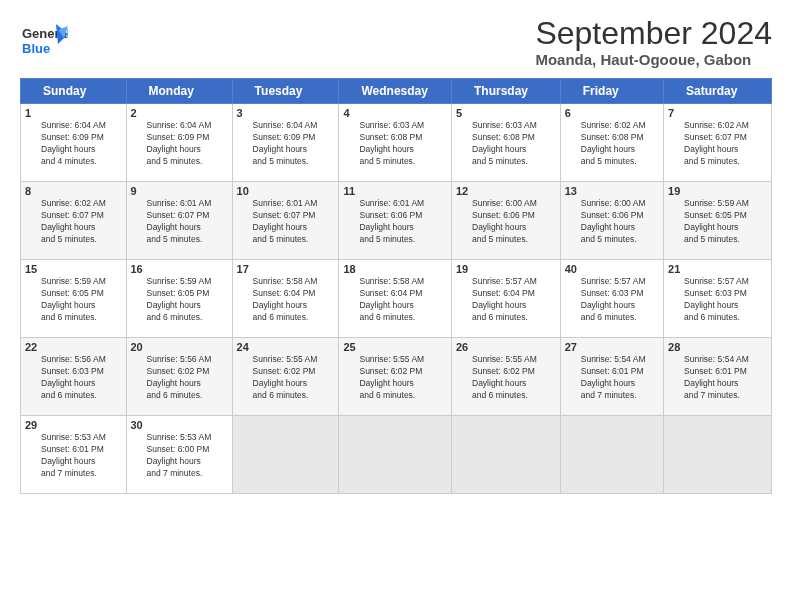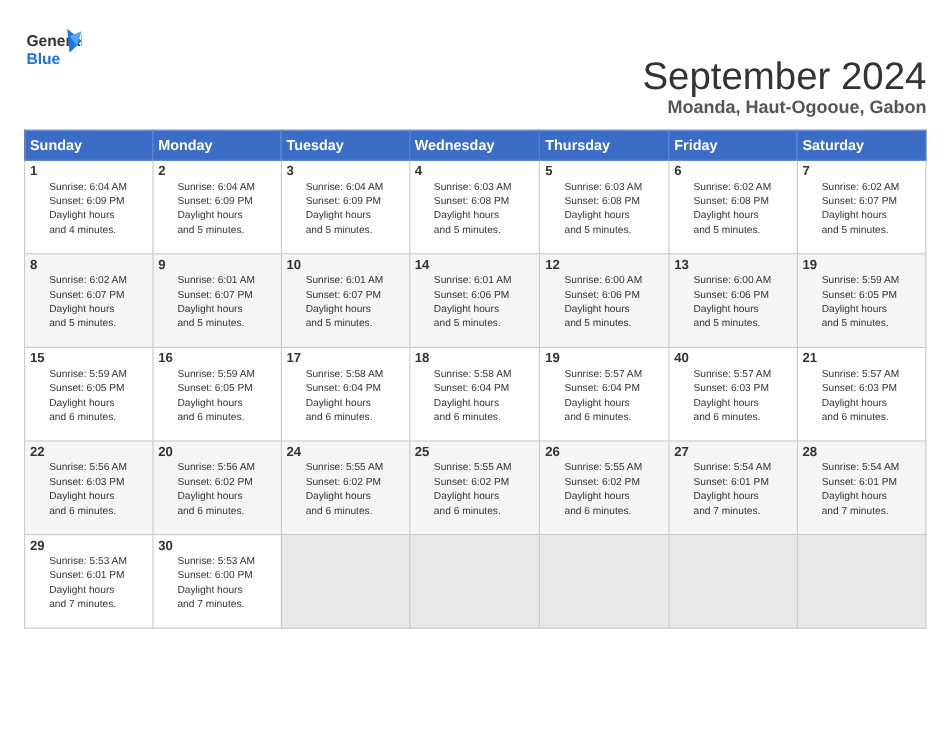--- a/index.html
+++ b/index.html
@@ -20,22 +20,20 @@
       display: flex;
       justify-content: space-between;
       align-items: flex-start;
       margin-bottom: 10px;
     }
     .logo {
       display: flex;
       align-items: center;
     }
     .title-block {
-      text-align: right;
-      margin-top: 30px;
     }
     .title-block h1 {
       font-size: 32px;
       font-weight: normal;
       color: #333;
       line-height: 1.1;
     }
     .title-block h2 {
       font-size: 15px;
       font-weight: bold;
@@ -43,21 +41,21 @@
     }
     .calendar {
       width: 100%;
       border-collapse: collapse;
     }
     .calendar thead tr th {
       background: #3c6dc6;
       color: #fff;
       font-size: 12px;
       font-weight: bold;
-      padding: 5px 4px;
+      padding: 5px 22px;
       border: 1px solid #5580d0;
       text-align: left;
     }
     .calendar tbody tr td {
       border: 1px solid #ccc;
       vertical-align: top;
       padding: 3px 4px;
       font-size: 9px;
       color: #333;
       width: 113px;
@@ -154,21 +152,21 @@
           </td>
           <td>
             <span class="day-num">9</span>
             <div class="day-info">Sunrise: 6:01 AM<br>Sunset: 6:07 PM<br>Daylight hours<br>and 5 minutes.</div>
           </td>
           <td>
             <span class="day-num">10</span>
             <div class="day-info">Sunrise: 6:01 AM<br>Sunset: 6:07 PM<br>Daylight hours<br>and 5 minutes.</div>
           </td>
           <td>
-            <span class="day-num">14</span>
+            <span class="day-num">11</span>
             <div class="day-info">Sunrise: 6:01 AM<br>Sunset: 6:06 PM<br>Daylight hours<br>and 5 minutes.</div>
           </td>
           <td>
             <span class="day-num">12</span>
             <div class="day-info">Sunrise: 6:00 AM<br>Sunset: 6:06 PM<br>Daylight hours<br>and 5 minutes.</div>
           </td>
           <td>
             <span class="day-num">13</span>
             <div class="day-info">Sunrise: 6:00 AM<br>Sunset: 6:06 PM<br>Daylight hours<br>and 5 minutes.</div>
           </td>

